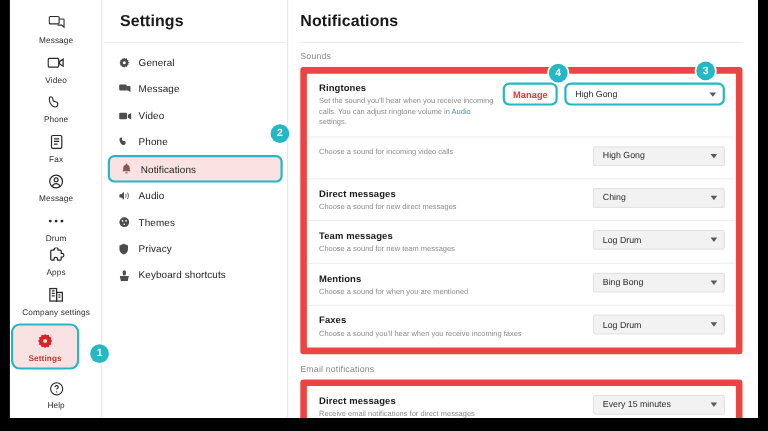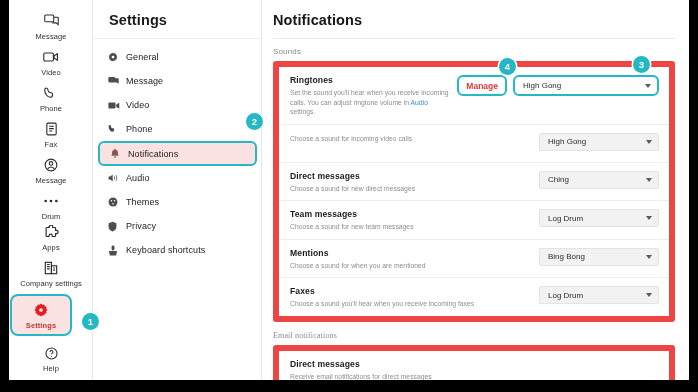--- a/index.html
+++ b/index.html
@@ -541,26 +541,32 @@
           <div class="row-ctrl">
             <div class="dropdown">
               <span>Log Drum</span>
               <span class="caret"></span>
             </div>
           </div>
         </div>
 
       </div>
 
-      <div class="section-label" style="margin-top:9px;font-family:Liberation Serif, serif;">Email notifications</div>
+      <div class="section-label" style="margin-top:9px;">Email notifications</div>
       <div class="card">
         <div class="row">
           <div class="row-text">
             <div class="row-title">Direct messages</div>
             <div class="row-desc">Receive email notifications for direct messages</div>
+          </div>
+          <div class="row-ctrl">
+            <div class="dropdown">
+              <span>Every 15 minutes</span>
+              <span class="caret"></span>
+            </div>
           </div>
         </div>
       </div>
 
     </div>
   </div>
 
   <div class="badge" id="badge1">1</div>
   <div class="badge" id="badge2">2</div>
   <div class="badge" id="badge3">3</div>

